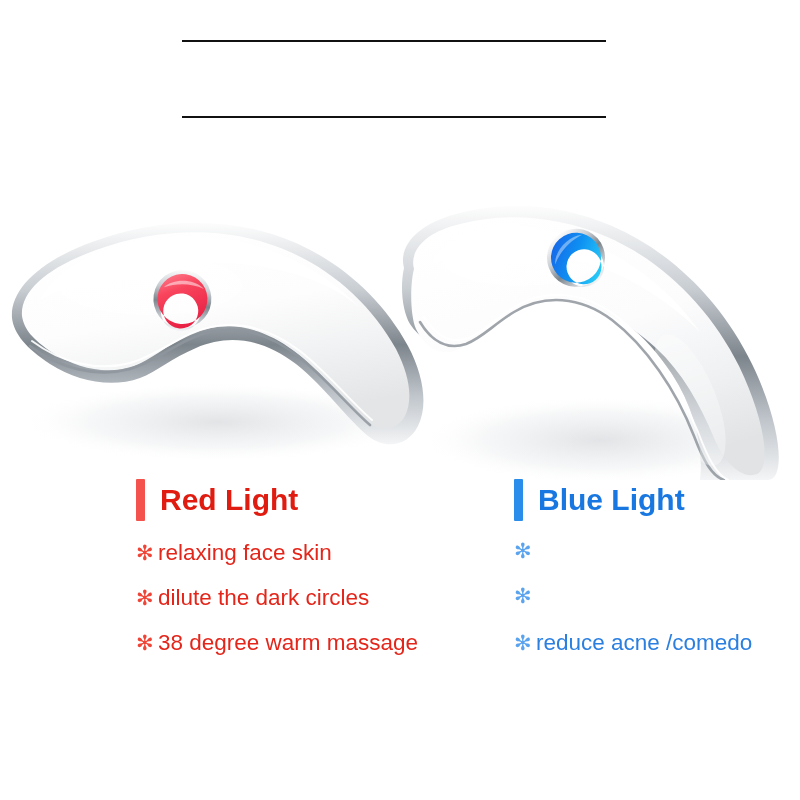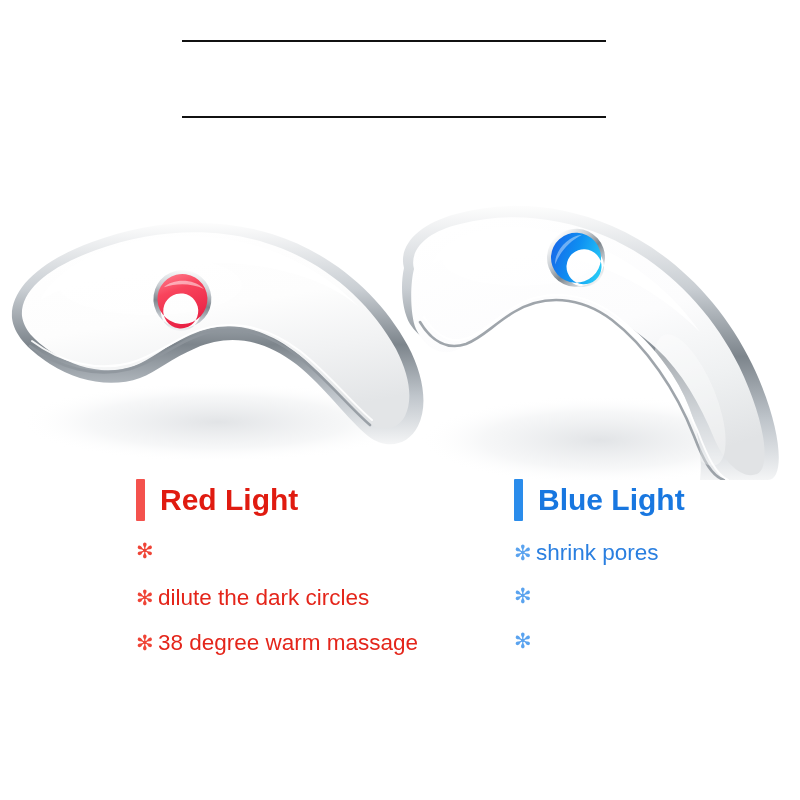--- a/index.html
+++ b/index.html
@@ -259,42 +259,43 @@
 </div>
 
 <div class="feature-col" id="col-red">
   <div class="col-head">
     <div class="accent-bar" id="accent-red"></div>
     <div class="col-title" id="title-red">Red Light</div>
   </div>
   <ul class="bullet-list">
     <li class="bullet-item">
       <span class="bullet-mark">✻</span>
+      <span class="bullet-text">relaxing face skin</span>
     </li>
     <li class="bullet-item">
       <span class="bullet-mark">✻</span>
       <span class="bullet-text">dilute the dark circles</span>
     </li>
     <li class="bullet-item">
       <span class="bullet-mark">✻</span>
       <span class="bullet-text">38 degree warm massage</span>
     </li>
   </ul>
 </div>
 
 <div class="feature-col" id="col-blue">
   <div class="col-head">
     <div class="accent-bar" id="accent-blue"></div>
     <div class="col-title" id="title-blue">Blue Light</div>
   </div>
   <ul class="bullet-list">
     <li class="bullet-item">
       <span class="bullet-mark">✻</span>
-      <span class="bullet-text">shrink pores</span>
-    </li>
-    <li class="bullet-item">
-      <span class="bullet-mark">✻</span>
-    </li>
-    <li class="bullet-item">
-      <span class="bullet-mark">✻</span>
+    </li>
+    <li class="bullet-item">
+      <span class="bullet-mark">✻</span>
+    </li>
+    <li class="bullet-item">
+      <span class="bullet-mark">✻</span>
+      <span class="bullet-text">reduce acne /comedo</span>
     </li>
   </ul>
 </div>
 
 </body></html>

